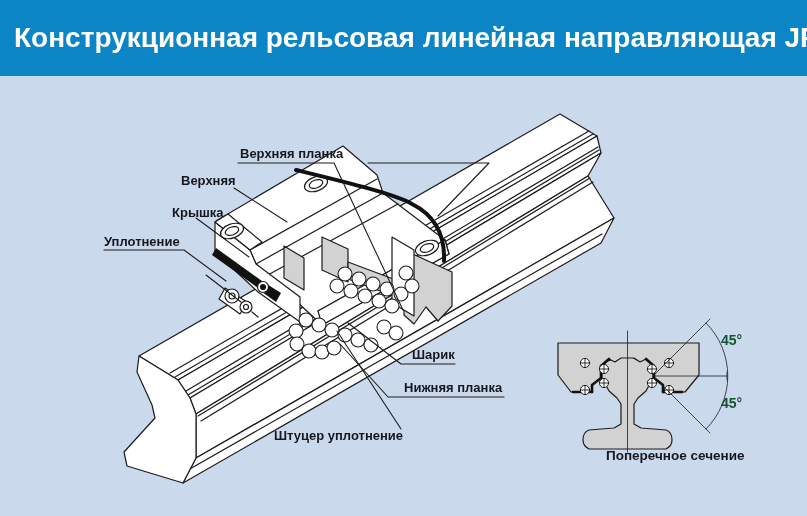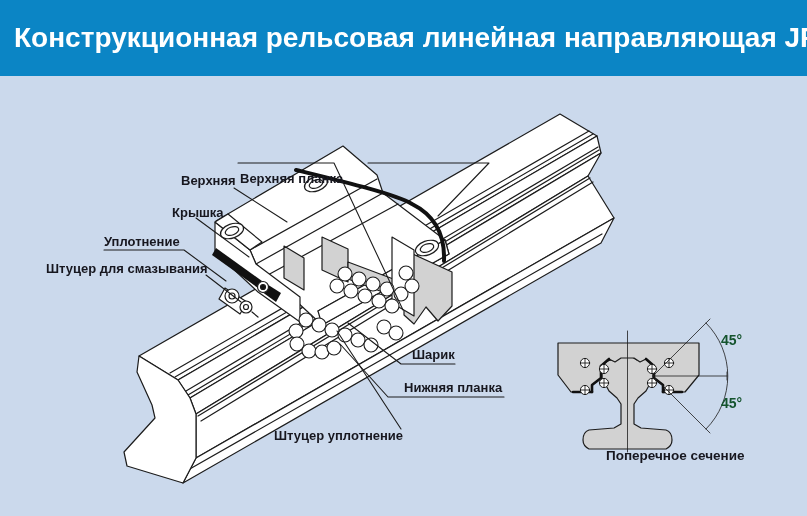--- a/index.html
+++ b/index.html
@@ -190,25 +190,24 @@
           <line x1="653" y1="376" x2="727" y2="376"></line>
           <line x1="727" y1="372" x2="727" y2="380"></line>
           <line x1="653" y1="376" x2="710" y2="319"></line>
           <line x1="653" y1="376" x2="710" y2="433"></line>
           <path d="M706,323 A75,75 0 0 1 706,429"></path>
         </g>
       </g>
     </g>
   </svg>
 
-  <div class="lbl" style="left:240px;top:147px;margin-top:25px;">Верхняя планка</div>
+  <div class="lbl" style="left:240px;top:147px;">Верхняя планка</div>
   <div class="lbl" style="left:181px;top:174px;">Верхняя</div>
   <div class="lbl" style="left:140px;top:206px;padding-left:32px;">Крышка</div>
   <div class="lbl" style="left:104px;top:235px;text-align:right;">Уплотнение</div>
-  <div class="lbl" style="left:46px;top:262px;">Штуцер для смазывания</div>
   <div class="lbl" style="left:412px;top:348px;">Шарик</div>
   <div class="lbl" style="left:404px;top:381px;">Нижняя планка</div>
   <div class="lbl" style="left:274px;top:429px;">Штуцер уплотнение</div>
 
   <div class="angle" style="left:721px;top:333px;">45°</div>
   <div class="angle" style="left:721px;top:396px;">45°</div>
   <div class="caption" style="left:562px;top:449px;">Поперечное сечение</div>
 
 </div>
 

